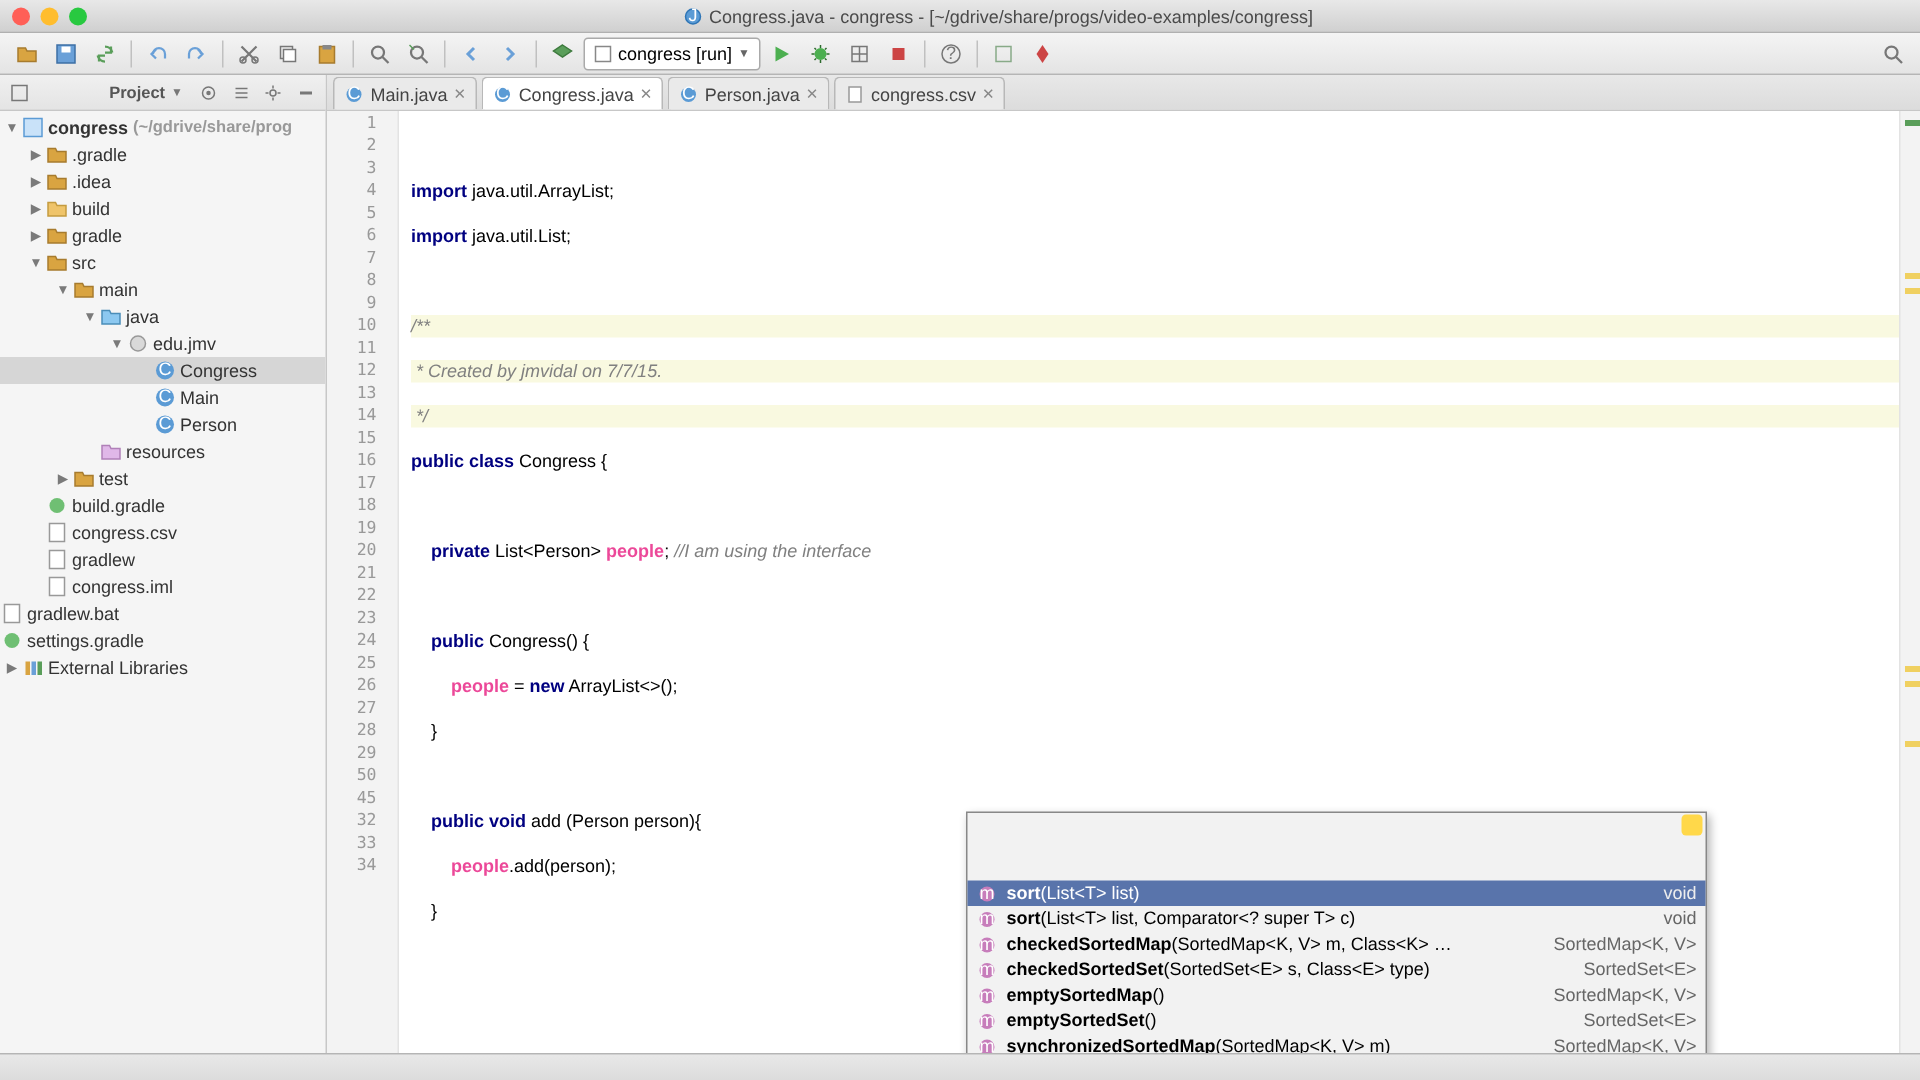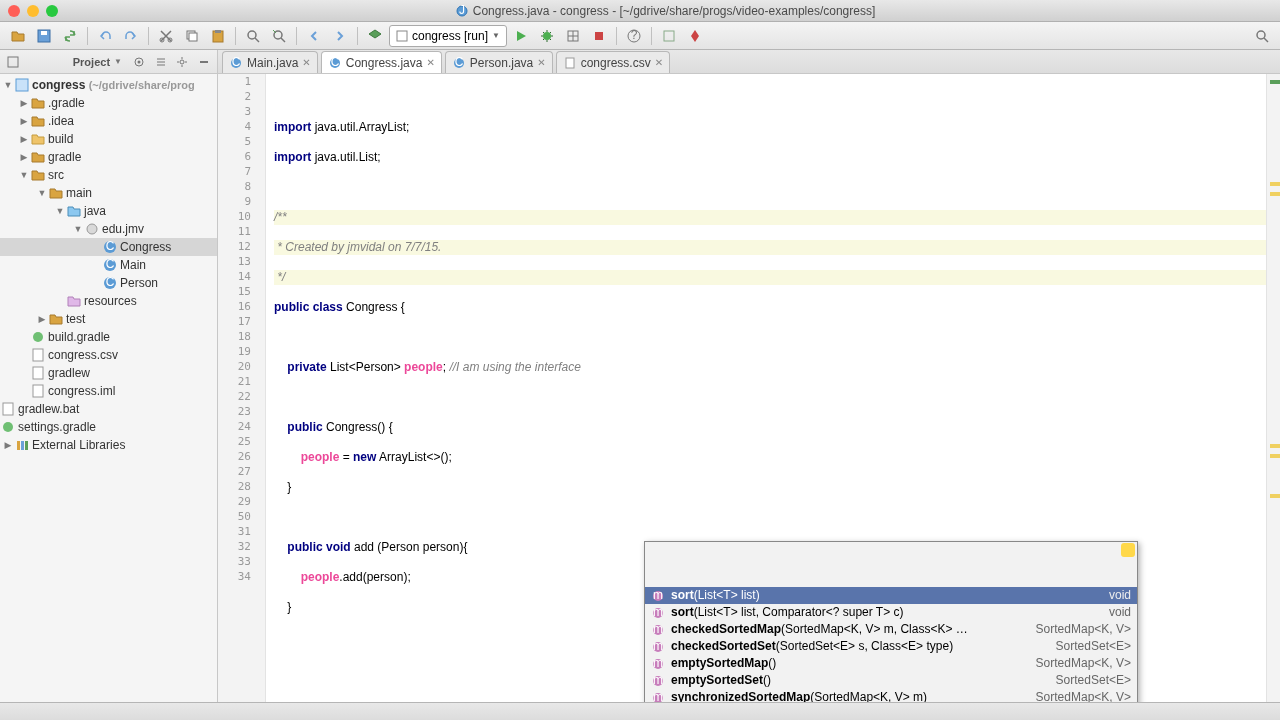--- a/index.html
+++ b/index.html
@@ -522,21 +522,21 @@
           <div class="ln">21</div>
           <div class="ln">22</div>
           <div class="ln">23</div>
           <div class="ln">24</div>
           <div class="ln">25</div>
           <div class="ln">26</div>
           <div class="ln">27</div>
           <div class="ln">28</div>
           <div class="ln">29</div>
           <div class="ln">50</div>
-          <div class="ln">31</div>
+          <div class="ln">45</div>
           <div class="ln">32</div>
           <div class="ln">33</div>
           <div class="ln">34</div>
         </div>
       <div class="code">
 <div class="line"></div>
 <div class="line"><span class="kw">import</span><span> java.util.ArrayList;</span></div>
 <div class="line"><span class="kw">import</span><span> java.util.List;</span></div>
 <div class="line"></div>
 <div class="line" style="background:#f9f9e0"><span class="doc">/**</span></div>

